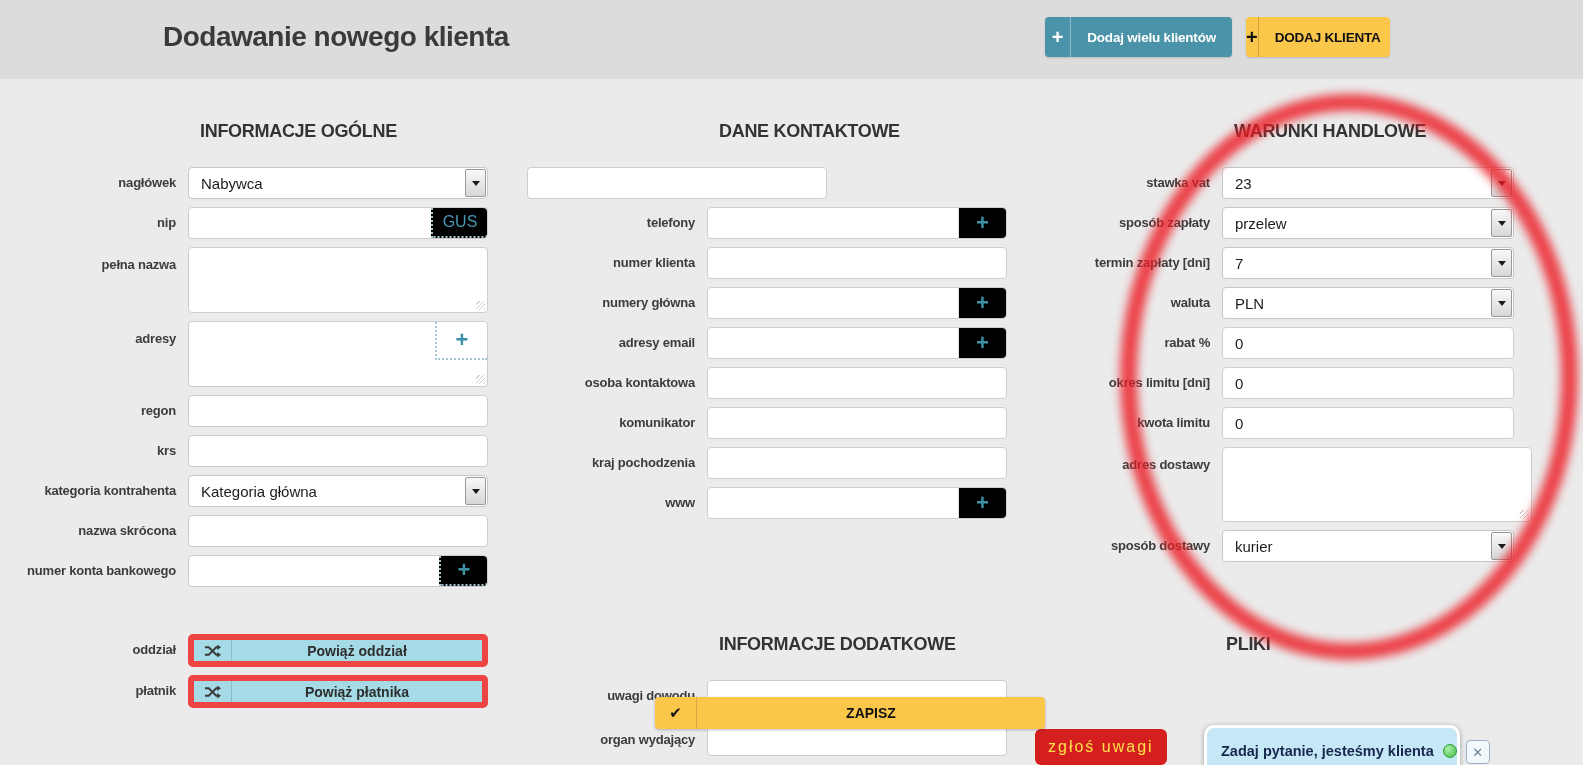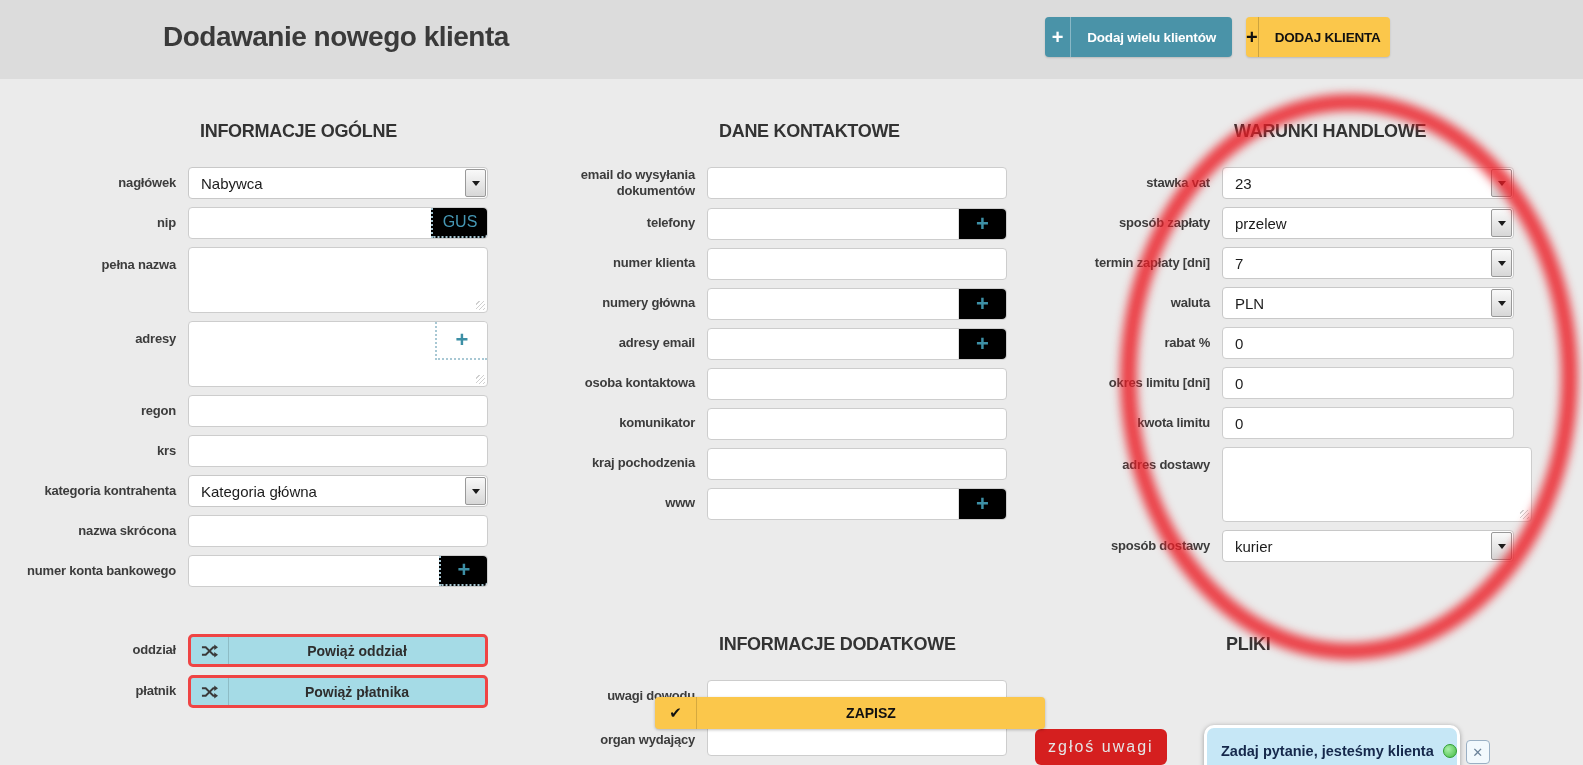--- a/index.html
+++ b/index.html
@@ -104,21 +104,21 @@
   }
   .select-btn {
     position:absolute; right:1px; top:1px; bottom:1px; width:21px;
     background:linear-gradient(#f9f9f9,#d7d7d7); border:1px solid #999;
     border-radius:2px; display:flex; align-items:center; justify-content:center;
   }
   .tri { width:0; height:0; border:4px solid transparent; border-top:5px solid #1a1a1a; margin-top:5px; }
 
   
   .rel-btn {
-    width:300px; height:33px; background:#a5dbe6; border:3px solid #ef4444; border-radius:5px;
+    width:300px; height:33px; background:#a5dbe6; border:6px solid #ef4444; border-radius:5px;
     display:flex; align-items:stretch; cursor:pointer;
   }
   .rel-btn .icon-cell {
     width:38px; display:flex; align-items:center; justify-content:center;
     border-right:1px solid rgba(0,0,0,0.14);
   }
   .rel-btn .btn-label {
     flex:1; display:flex; align-items:center; justify-content:center;
     font-size:14px; font-weight:bold; color:#2e2e2e;
   }
@@ -132,21 +132,21 @@
   .save-btn .icon-cell {
     width:42px; display:flex; align-items:center; justify-content:center;
     border-right:1px solid rgba(0,0,0,0.15); font-size:15px; color:#111;
   }
   .save-btn .btn-label {
     flex:1; display:flex; align-items:center; justify-content:center;
     font-size:14px; font-weight:bold; color:#111;
   }
   .feedback-btn {
     position:absolute; left:1035px; top:729px; height:36px; z-index:25;
-    background:#d51f1f; color:#e5e5e5; border-radius:6px; padding:0 13px;
+    background:#d51f1f; color:#fde047; border-radius:6px; padding:0 13px;
     display:flex; align-items:center; font-size:16px; letter-spacing:2px; cursor:pointer;
   }
 
   
   .chat {
     position:absolute; left:1204px; top:725px; width:256px; height:70px; z-index:40;
     background:#c6e7f6; border:3px solid #fff; border-radius:10px;
     box-shadow:0 1px 5px rgba(0,0,0,0.35);
     display:flex; align-items:flex-start; padding:12px 9px 0 14px; gap:9px;
   }
@@ -258,21 +258,20 @@
           <span>+</span>
         </span>
     </div>
   </div>
 </div>
 
 <div class="col" id="col2">
   <div class="section-title">DANE KONTAKTOWE</div>
 
   <div class="row">
-    <div class="lbl">email do wysyłania dokumentów</div>
     <div class="ctl"><input class="field no-addon" value="" style=""></div>
   </div>
 
   <div class="row">
     <div class="lbl">telefony</div>
     <div class="ctl">
       <input class="field" value="" style="">
       <span class="addon plus-solid">
           <span>+</span>
         </span>

